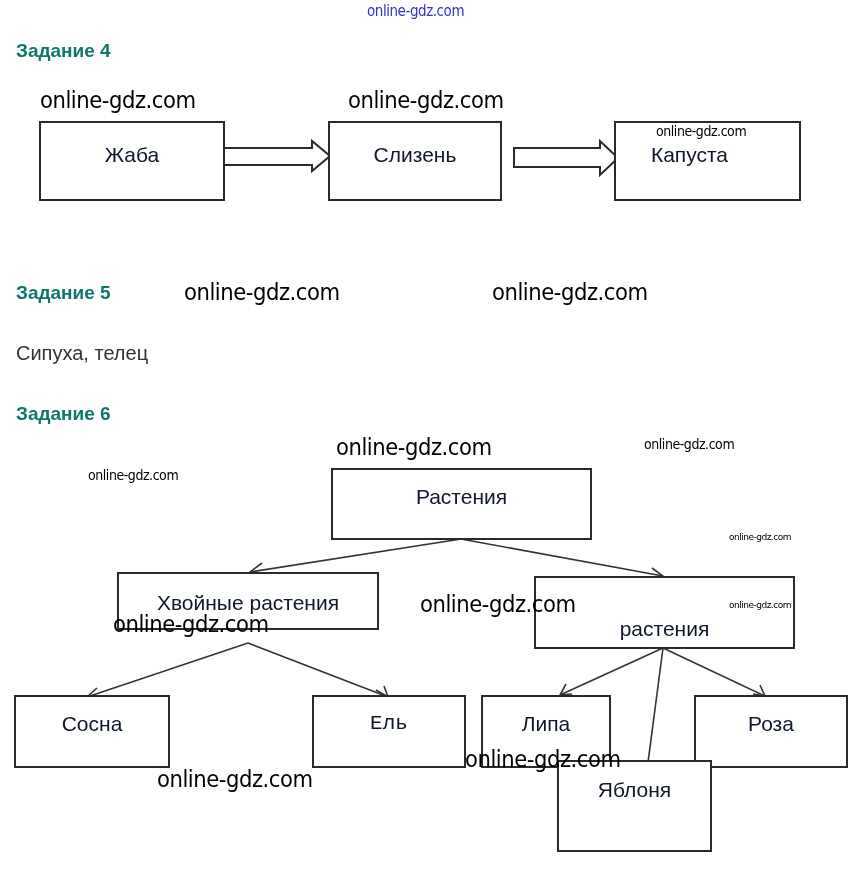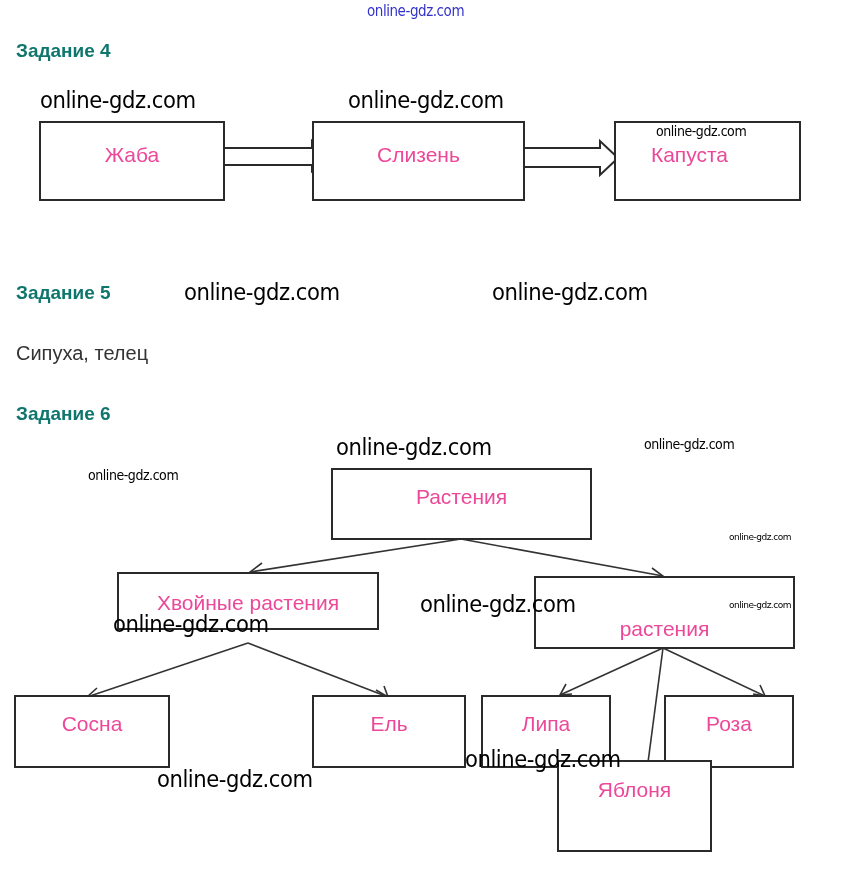--- a/index.html
+++ b/index.html
@@ -2,21 +2,21 @@
 <html><head>
 <meta charset="utf-8">
 <style>
   html, body { margin:0; padding:0; background:#ffffff; }
   body { width:853px; height:878px; position:relative; overflow:hidden;
          font-family:"Liberation Sans", sans-serif; color:#333; }
   .abs { position:absolute; }
   .heading { font-weight:bold; font-size:19px; color:#0f766e; }
   .plain { font-size:20px; color:#333; }
   .box { position:absolute; border:2px solid #2a2a2a; box-sizing:border-box; background:#fff; }
-  .box-label { position:absolute; left:0; right:0; text-align:center; font-size:21px; color:#ec4899; line-height:26px; }
+  .box-label { position:absolute; left:0; right:0; text-align:center; font-size:21px; color:#0f172a; line-height:26px; }
   .wm { position:absolute; font-family:"DejaVu Sans", sans-serif; color:#000; white-space:nowrap; letter-spacing:-0.5px; }
   .wm-big { font-size:23px; transform:scaleX(0.92); transform-origin:left; }
   .wm-small { font-size:14px; transform:scaleX(0.9); transform-origin:left; }
   .wm-tiny { font-size:9px; }
   .wm-blue { font-size:15px; color:#3333cc; transform:scaleX(0.9); transform-origin:left; }
   svg { position:absolute; left:0; top:0; }
 </style>
 </head>
 <body>
 
@@ -43,21 +43,21 @@
   </g>
 </svg>
 
 <div class="wm wm-blue" style="left:367px; top:2px;">online-gdz.com</div>
 
 <div class="abs heading" style="left:16px; top:40px;">Задание 4</div>
 
 <div class="box" style="left:39px; top:121px; width:186px; height:80px;">
   <div class="box-label" style="top:19px;">Жаба</div>
 </div>
-<div class="box" style="left:312px; top:121px; width:213px; height:80px;">
+<div class="box" style="left:328px; top:121px; width:174px; height:80px;">
   <div class="box-label" style="top:19px;">Слизень</div>
 </div>
 <div class="box" style="left:614px; top:121px; width:187px; height:80px;">
   <div class="box-label" style="top:19px; padding-right:36px;">Капуста</div>
 </div>
 
 <div class="wm wm-big" style="left:40px; top:87px;">online-gdz.com</div>
 <div class="wm wm-big" style="left:348px; top:87px;">online-gdz.com</div>
 <div class="wm wm-small" style="left:656px; top:123px;">online-gdz.com</div>
 
@@ -83,26 +83,26 @@
   <div class="box-label" style="top:38px;">растения</div>
 </div>
 <div class="wm wm-big" style="left:420px; top:591px;">online-gdz.com</div>
 <div class="wm wm-tiny" style="left:729px; top:600px;">online-gdz.com</div>
 <div class="wm wm-big" style="left:113px; top:611px;">online-gdz.com</div>
 
 <div class="box" style="left:14px; top:695px; width:156px; height:73px;">
   <div class="box-label" style="top:14px;">Сосна</div>
 </div>
 <div class="box" style="left:312px; top:695px; width:154px; height:73px;">
-  <div class="box-label" style="top:14px;">Ель</div>
+  <div class="box-label" style="top:14px;font-family:Liberation Mono, monospace;">Ель</div>
 </div>
 <div class="box" style="left:481px; top:695px; width:130px; height:73px;">
   <div class="box-label" style="top:14px;">Липа</div>
 </div>
-<div class="box" style="left:664px; top:695px; width:130px; height:73px;">
+<div class="box" style="left:694px; top:695px; width:154px; height:73px;">
   <div class="box-label" style="top:14px;">Роза</div>
 </div>
 <div class="box" style="left:557px; top:760px; width:155px; height:92px;">
   <div class="box-label" style="top:15px;">Яблоня</div>
 </div>
 
 <div class="wm wm-big" style="left:465px; top:746px;">online-gdz.com</div>
 <div class="wm wm-big" style="left:157px; top:766px;">online-gdz.com</div>
 
 </body></html>

